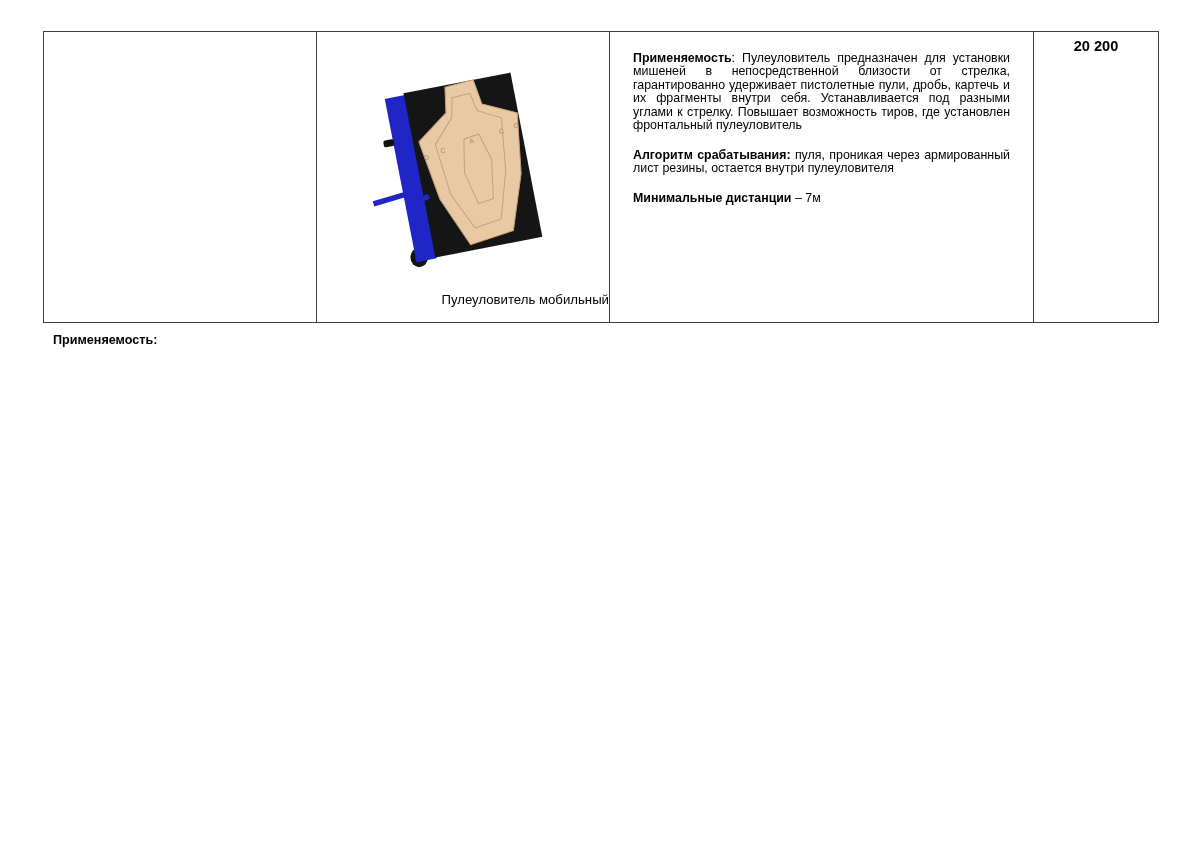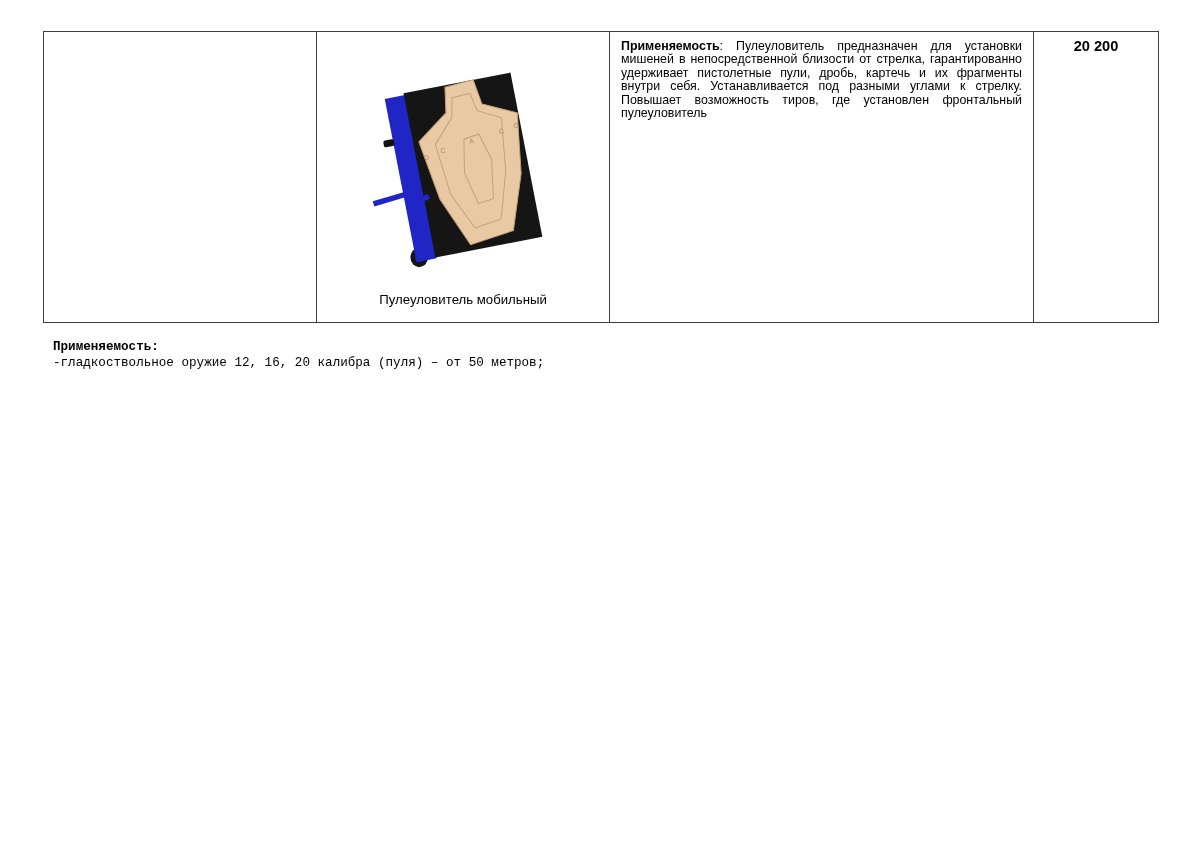--- a/index.html
+++ b/index.html
@@ -35,53 +35,52 @@
     left: 50%;
     top: 26px;
     transform: translateX(-50%);
     width: 200px;
     height: 214px;
   }
   .caption {
     position: absolute;
     left: 0; right: 0;
     bottom: 15px;
-    text-align: center;
+    text-align: right;
     font-size: 13.2px;
     line-height: 15.5px;
   }
   .caption .art-no { font-weight: bold; }
 
   
   .cell-desc {
     padding: 4px 7px 0 7px;
     font-size: 12.4px;
     line-height: 13.45px;
   }
-  .cell-desc p { margin: 4px; }
+  .cell-desc p { margin: 16px; }
   .cell-desc p.just { text-align: justify; }
   .cell-desc p.pre { white-space: pre-wrap; text-align: left; }
   .cell-desc b { font-weight: bold; }
 
   
   .cell-price {
     text-align: center;
     padding-top: 6px;
     font-weight: bold;
     font-size: 14.6px;
   }
 
   
   .footer-block {
     position: absolute;
     left: 53px;
-    top: 340px;
+    top: 333px;
     font-size: 12.6px;
     line-height: 15.5px;
-    font-family: Liberation Mono, monospace;
   }
   .footer-block .fb-head { font-weight: bold; }
 </style>
 </head>
 <body>
 
 <div class="page">
 
   <div class="price-table">
 
@@ -124,26 +123,27 @@
         </g>
       </svg>
 
       <div class="caption">
         <div>Пулеуловитель мобильный</div>
       </div>
     </div>
 
     <div class="cell cell-desc">
       <p class="just"><b>Применяемость</b><span>: Пулеуловитель предназначен для установки мишеней в непосредственной близости от стрелка, гарантированно удерживает пистолетные пули, дробь, картечь и их фрагменты внутри себя. Устанавливается под разными углами к стрелку. Повышает возможность тиров,  где установлен фронтальный пулеуловитель</span></p>
+      <p class="just"><b>Алгоритм срабатывания:</b><span> пуля,  проникая через армированный лист резины,  остается внутри пулеуловителя</span></p>
+      <p><b>Минимальные  дистанции</b><span> – 7м</span></p>
     </div>
 
     <div class="cell cell-price">
       <span>20 200</span>
     </div>
 
   </div>
 
   <div class="footer-block">
     <div class="fb-head">Применяемость:</div>
-    <div>-гладкоствольное оружие 12, 16, 20 калибра (пуля) – от 50 метров;</div>
   </div>
 
 </div>
 
 </body></html>

